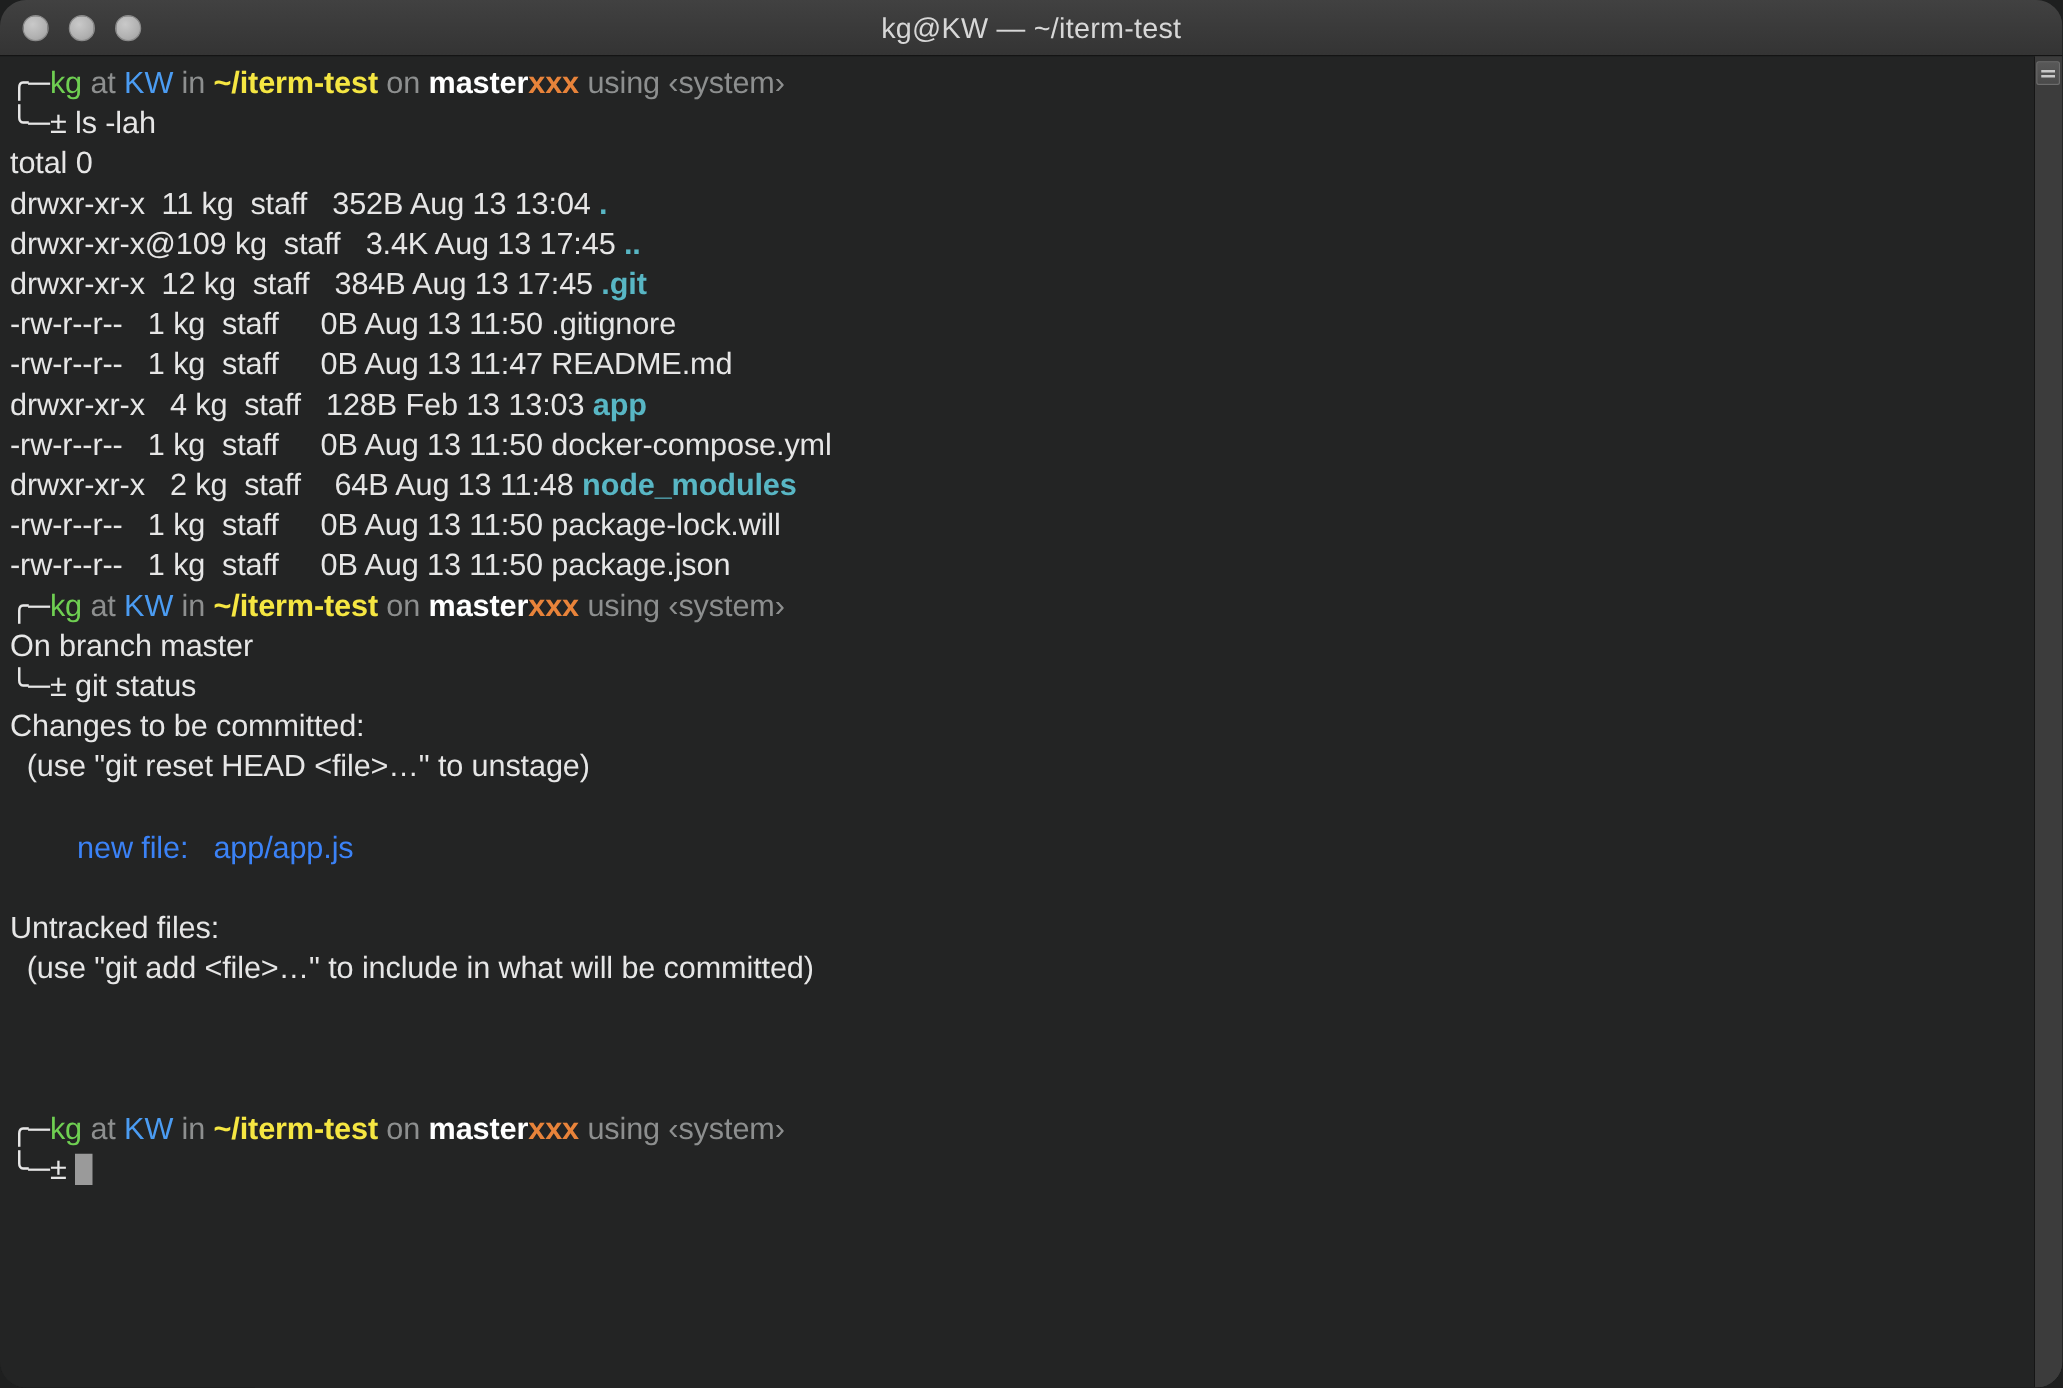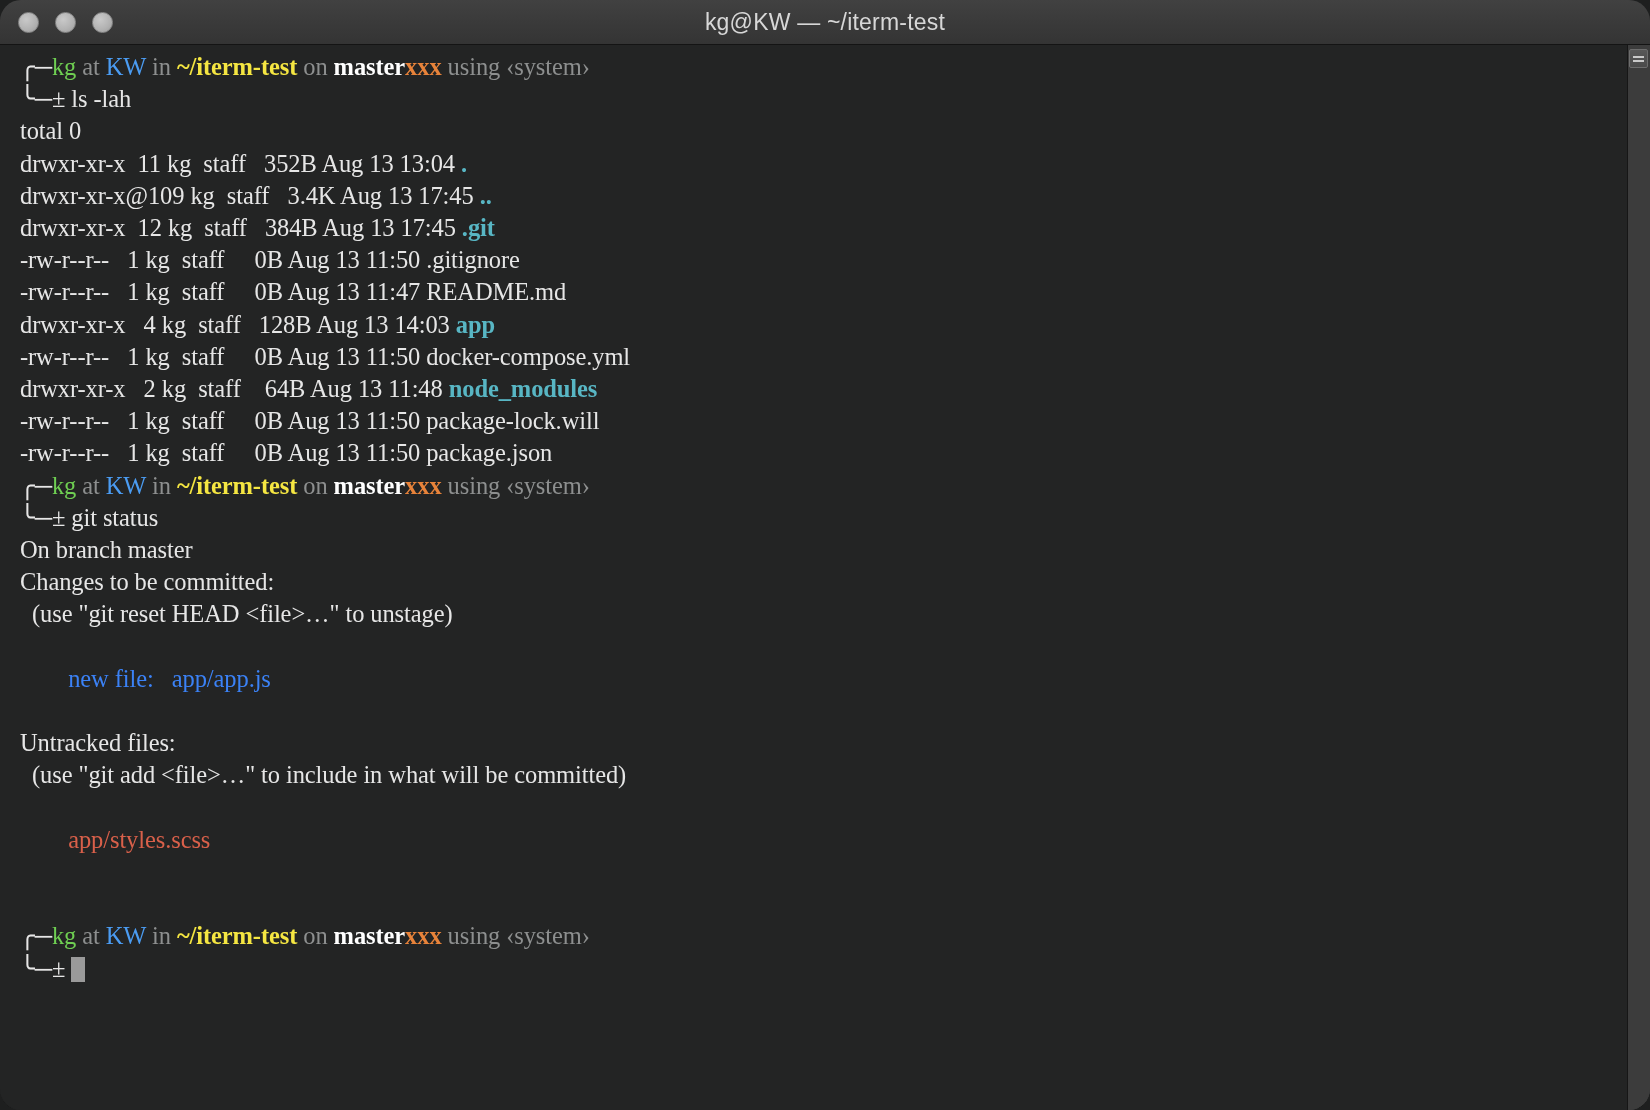--- a/index.html
+++ b/index.html
@@ -57,27 +57,26 @@
     background: #232424;
   }
   .terminal {
     flex: 1 1 auto;
     padding: 6px 0 0 8px;
     background: #232424;
     overflow: hidden;
     box-sizing: border-box;
   }
   .line {
-    font-family: Liberation Serif, serif;
+    font-family: Liberation Sans, sans-serif;
     font-size: 24.5px;
     line-height: 32.2px;
     color: #e6e6e6;
     white-space: pre;
     letter-spacing: -0.1px;
-    margin-left: 12px;
   }
   .blank { height: 32.2px; }
   
   .c-green   { color: #6fcf52; }
   .c-dim     { color: #8d8f8f; }
   .c-blue    { color: #4b9cf2; }
   .c-yellow  { color: #f5e642; font-weight: bold; }
   .c-white-b { color: #ffffff; font-weight: bold; }
   .c-orange  { color: #e8833a; font-weight: bold; }
   .c-cyan    { color: #58b6c4; font-weight: bold; }
@@ -148,40 +147,39 @@
       <div class="line"><span class="c-frame">╭─</span><span class="c-green">kg</span><span class="c-dim"> at </span><span class="c-blue">KW</span><span class="c-dim"> in </span><span class="c-yellow">~/iterm-test</span><span class="c-dim"> on </span><span class="c-white-b">master</span><span class="c-orange">xxx</span><span class="c-dim"> using </span><span class="c-dim">‹system›</span></div>
       <div class="line"><span class="c-frame">╰─</span><span class="c-plain">± </span><span class="c-plain">ls -lah</span></div>
 
       <div class="line">total 0</div>
       <div>
           <div class="line"><span class="c-plain">drwxr-xr-x </span><span class="c-plain"> 11 </span><span class="c-plain">kg  </span><span class="c-plain">staff  </span><span class="c-plain"> 352B </span><span class="c-plain">Aug 13 13:04 </span><span class="c-cyan">.</span></div>
           <div class="line"><span class="c-plain">drwxr-xr-x@</span><span class="c-plain">109 </span><span class="c-plain">kg  </span><span class="c-plain">staff  </span><span class="c-plain"> 3.4K </span><span class="c-plain">Aug 13 17:45 </span><span class="c-cyan">..</span></div>
           <div class="line"><span class="c-plain">drwxr-xr-x </span><span class="c-plain"> 12 </span><span class="c-plain">kg  </span><span class="c-plain">staff  </span><span class="c-plain"> 384B </span><span class="c-plain">Aug 13 17:45 </span><span class="c-cyan">.git</span></div>
           <div class="line"><span class="c-plain">-rw-r--r-- </span><span class="c-plain">  1 </span><span class="c-plain">kg  </span><span class="c-plain">staff  </span><span class="c-plain">   0B </span><span class="c-plain">Aug 13 11:50 </span><span class="c-plain">.gitignore</span></div>
           <div class="line"><span class="c-plain">-rw-r--r-- </span><span class="c-plain">  1 </span><span class="c-plain">kg  </span><span class="c-plain">staff  </span><span class="c-plain">   0B </span><span class="c-plain">Aug 13 11:47 </span><span class="c-plain">README.md</span></div>
-          <div class="line"><span class="c-plain">drwxr-xr-x </span><span class="c-plain">  4 </span><span class="c-plain">kg  </span><span class="c-plain">staff  </span><span class="c-plain"> 128B </span><span class="c-plain">Aug 13 14:03 </span><span class="c-cyan">app</span></div>
+          <div class="line"><span class="c-plain">drwxr-xr-x </span><span class="c-plain">  4 </span><span class="c-plain">kg  </span><span class="c-plain">staff  </span><span class="c-plain"> 128B </span><span class="c-plain">Feb 13 13:03 </span><span class="c-cyan">app</span></div>
           <div class="line"><span class="c-plain">-rw-r--r-- </span><span class="c-plain">  1 </span><span class="c-plain">kg  </span><span class="c-plain">staff  </span><span class="c-plain">   0B </span><span class="c-plain">Aug 13 11:50 </span><span class="c-plain">docker-compose.yml</span></div>
           <div class="line"><span class="c-plain">drwxr-xr-x </span><span class="c-plain">  2 </span><span class="c-plain">kg  </span><span class="c-plain">staff  </span><span class="c-plain">  64B </span><span class="c-plain">Aug 13 11:48 </span><span class="c-cyan">node_modules</span></div>
           <div class="line"><span class="c-plain">-rw-r--r-- </span><span class="c-plain">  1 </span><span class="c-plain">kg  </span><span class="c-plain">staff  </span><span class="c-plain">   0B </span><span class="c-plain">Aug 13 11:50 </span><span class="c-plain">package-lock.will</span></div>
           <div class="line"><span class="c-plain">-rw-r--r-- </span><span class="c-plain">  1 </span><span class="c-plain">kg  </span><span class="c-plain">staff  </span><span class="c-plain">   0B </span><span class="c-plain">Aug 13 11:50 </span><span class="c-plain">package.json</span></div>
         </div>
 
       <div class="line"><span class="c-frame">╭─</span><span class="c-green">kg</span><span class="c-dim"> at </span><span class="c-blue">KW</span><span class="c-dim"> in </span><span class="c-yellow">~/iterm-test</span><span class="c-dim"> on </span><span class="c-white-b">master</span><span class="c-orange">xxx</span><span class="c-dim"> using </span><span class="c-dim">‹system›</span></div>
+      <div class="line">On branch master</div>
+
       <div class="line"><span class="c-frame">╰─</span><span class="c-plain">± </span><span class="c-plain">git status</span></div>
-
-      <div class="line">On branch master</div>
       <div class="line">Changes to be committed:</div>
       <div class="line">  (use "git reset HEAD &lt;file&gt;…" to unstage)</div>
       <div class="line blank"></div>
       <div class="line c-brgreen">        new file:   app/app.js</div>
       <div class="line blank"></div>
       <div class="line">Untracked files:</div>
       <div class="line">  (use "git add &lt;file&gt;…" to include in what will be committed)</div>
       <div class="line blank"></div>
-      <div class="line c-red">        app/styles.scss</div>
       <div class="line blank"></div>
       <div class="line blank"></div>
 
       <div class="line"><span class="c-frame">╭─</span><span class="c-green">kg</span><span class="c-dim"> at </span><span class="c-blue">KW</span><span class="c-dim"> in </span><span class="c-yellow">~/iterm-test</span><span class="c-dim"> on </span><span class="c-white-b">master</span><span class="c-orange">xxx</span><span class="c-dim"> using </span><span class="c-dim">‹system›</span></div>
       <div class="line"><span class="c-frame">╰─</span><span class="c-plain">± </span><span class="cursor"></span></div>
 
     </div>
 
     <div class="scrollbar">
       <div class="sb-button">

